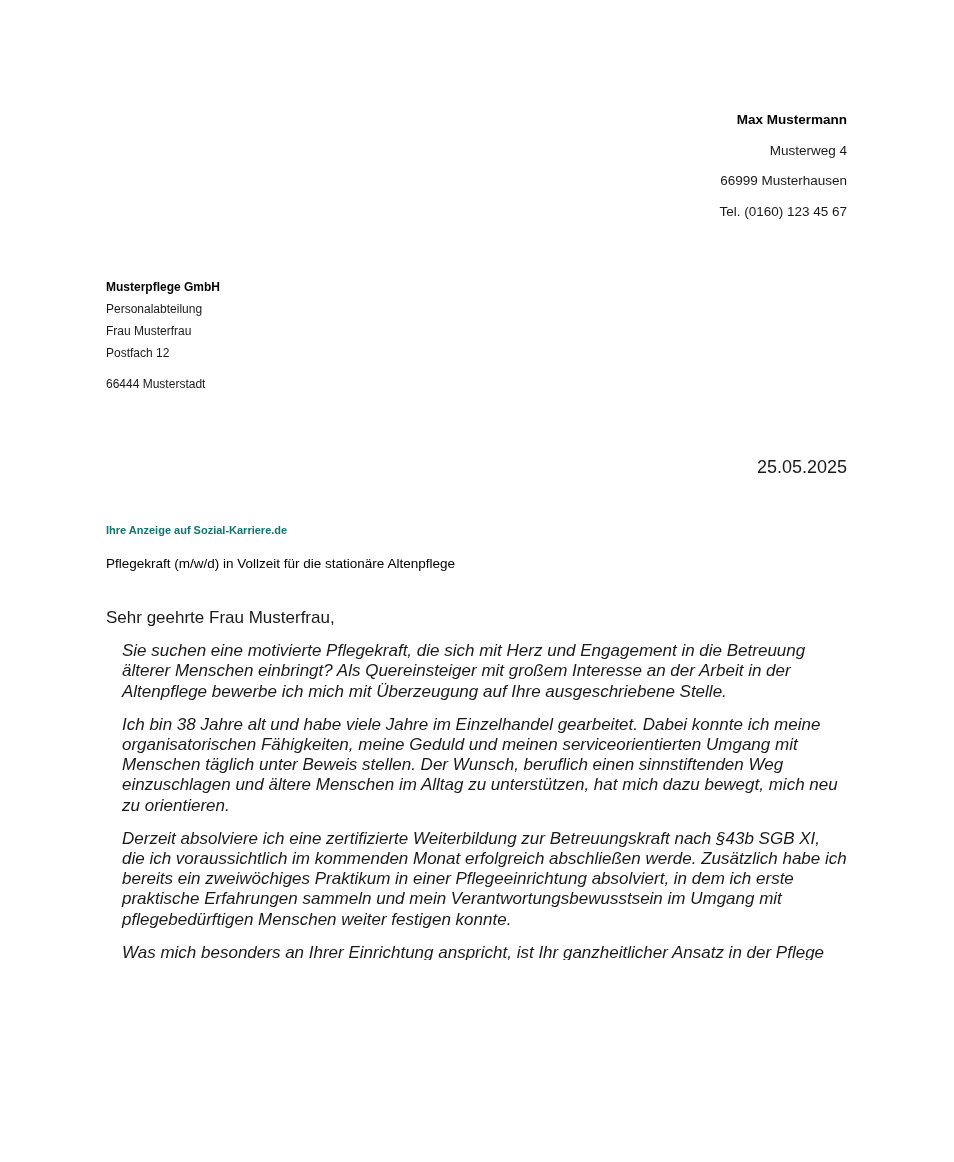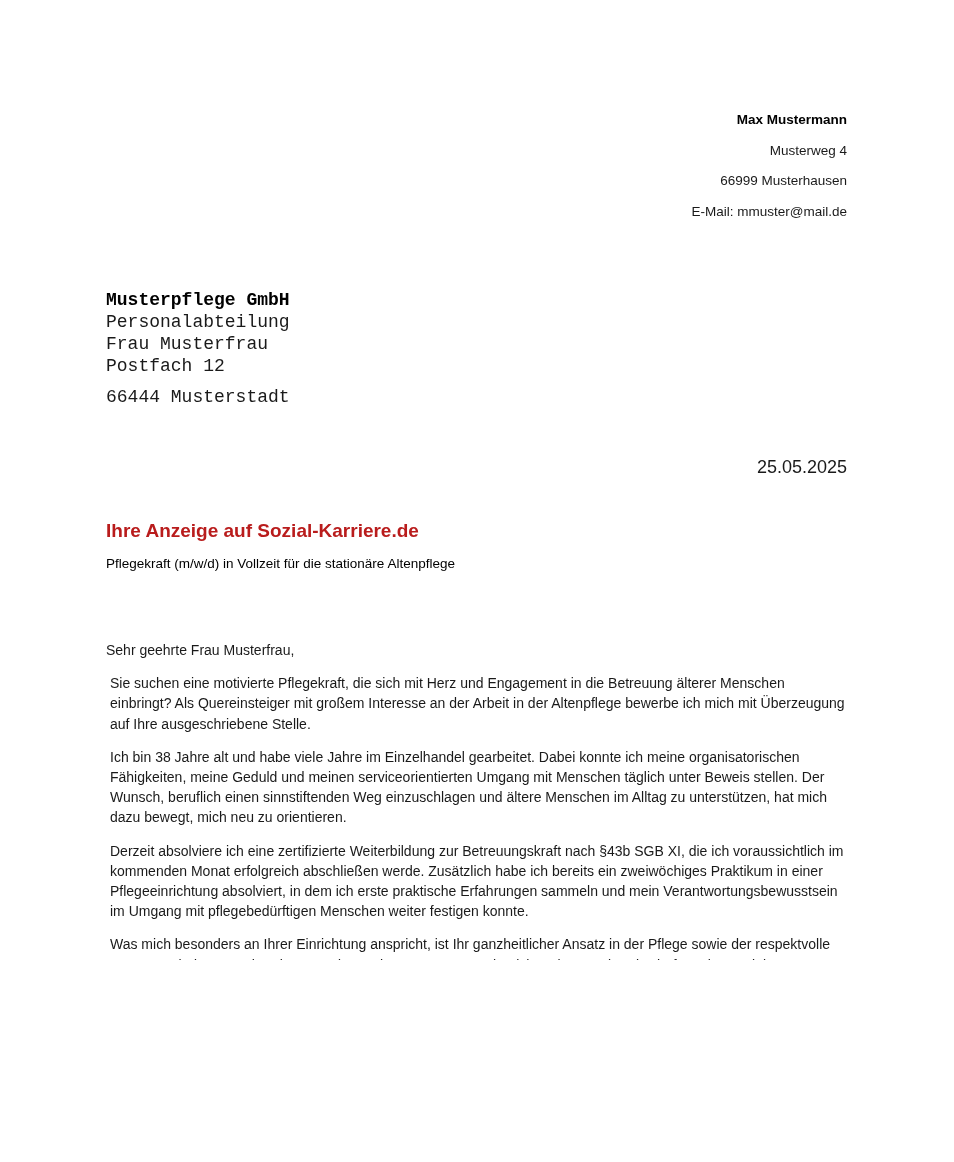--- a/index.html
+++ b/index.html
@@ -40,25 +40,24 @@
     line-height: 30.5px;
     color: #1a1a1a;
   }
   .sender .sender-line { display: block; white-space: nowrap; }
   .sender .sender-name { font-weight: bold; color: #000; }
 
   
   .recipient {
     position: absolute;
     left: 0;
-    top: 289px;
-    font-size: 18px;
+    top: 276px;
+    font-size: 12px;
     line-height: 22px;
     color: #1a1a1a;
-    font-family: Liberation Mono, monospace;
   }
   .recipient .recipient-line { display: block; white-space: nowrap; }
   .recipient .recipient-company { font-weight: bold; color: #000; }
   .recipient .recipient-city { display: block; margin-top: 9px; white-space: nowrap; }
 
   
   .date-line {
     position: absolute;
     right: 0;
     top: 457px;
@@ -67,53 +66,54 @@
     line-height: 20px;
     color: #1a1a1a;
     white-space: nowrap;
   }
 
   
   .subject-ref {
     position: absolute;
     left: 0;
     top: 521px;
-    font-size: 19px;
+    font-size: 11px;
     font-weight: bold;
     line-height: 19px;
-    color: #b91c1c;
+    color: #0f766e;
     white-space: nowrap;
   }
   .subject-title {
     position: absolute;
     left: 0;
     top: 554px;
     font-size: 13.5px;
     font-weight: normal;
     line-height: 19px;
     color: #000000;
     white-space: nowrap;
   }
 
   
   .letter-body {
     position: absolute;
     left: 0;
-    top: 640px;
+    top: 608px;
     width: 741px;
-    font-size: 14px;
+    font-size: 17px;
     line-height: 20.2px;
     color: #1a1a1a;
     text-align: left;
   }
   .salutation {
     margin: 0 0 13px 0;
   }
   .body-paragraph {
-    margin: 0 0 13px 4px;
+    margin: 0 0 13px 16px;
+    font-style: italic;
   }
   .closing-phrase {
     margin: 0;
   }
   .signature-gap {
     height: 54px;
   }
   .signature-name {
     margin: 0;
   }
@@ -121,21 +121,21 @@
 </head>
 <body>
 
 <div class="page">
   <div class="content">
 
     <div class="sender">
       <span class="sender-line sender-name">Max Mustermann</span>
       <span class="sender-line">Musterweg 4</span>
       <span class="sender-line">66999 Musterhausen</span>
-      <span class="sender-line">E-Mail: mmuster@mail.de</span>
+      <span class="sender-line">Tel. (0160) 123 45 67</span>
     </div>
 
     <div class="recipient">
       <span class="recipient-line recipient-company">Musterpflege GmbH</span>
       <span class="recipient-line">Personalabteilung</span>
       <span class="recipient-line">Frau Musterfrau</span>
       <span class="recipient-line">Postfach 12</span>
       <span class="recipient-city">66444 Musterstadt</span>
     </div>
 

